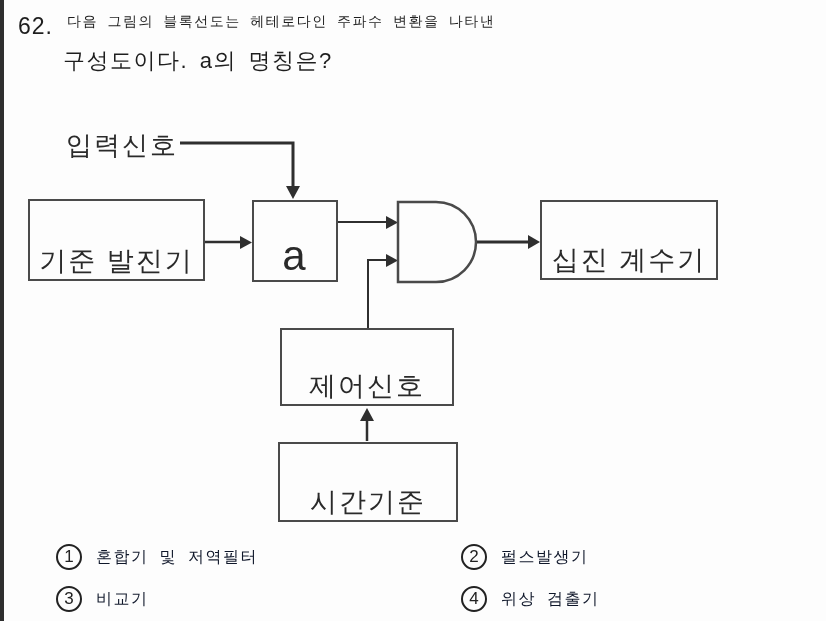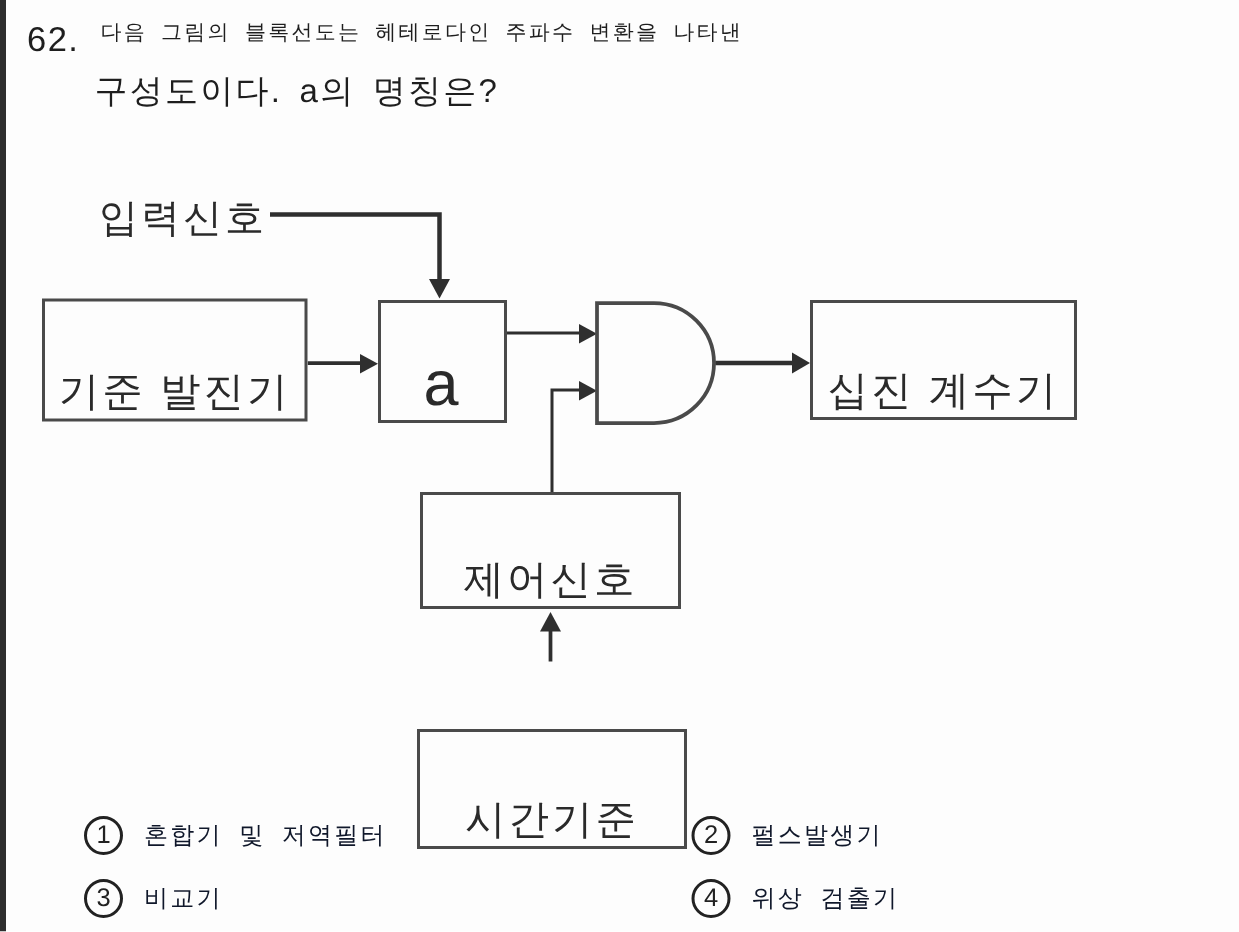--- a/index.html
+++ b/index.html
@@ -70,21 +70,21 @@
     justify-content: center;
     font-size: 27px;
     letter-spacing: 2px;
     color: #2a2a2a;
     white-space: nowrap;
   }
   .block-ref-osc   { left: 28px;  top: 199px; width: 177px; height: 82px; }
   .block-a         { left: 252px; top: 200px; width: 86px;  height: 82px; font-size: 42px; }
   .block-counter   { left: 540px; top: 200px; width: 178px; height: 80px; }
   .block-control   { left: 280px; top: 328px; width: 174px; height: 78px; }
-  .block-timebase  { left: 278px; top: 442px; width: 180px; height: 80px; margin-top: 44px; }
+  .block-timebase  { left: 278px; top: 442px; width: 180px; height: 80px; }
   .choice {
     position: absolute;
     display: flex;
     align-items: center;
     gap: 14px;
     white-space: nowrap;
   }
   .choice-1 { left: 56px;  top: 544px; }
   .choice-2 { left: 461px; top: 544px; }
   .choice-3 { left: 56px;  top: 586px; }

